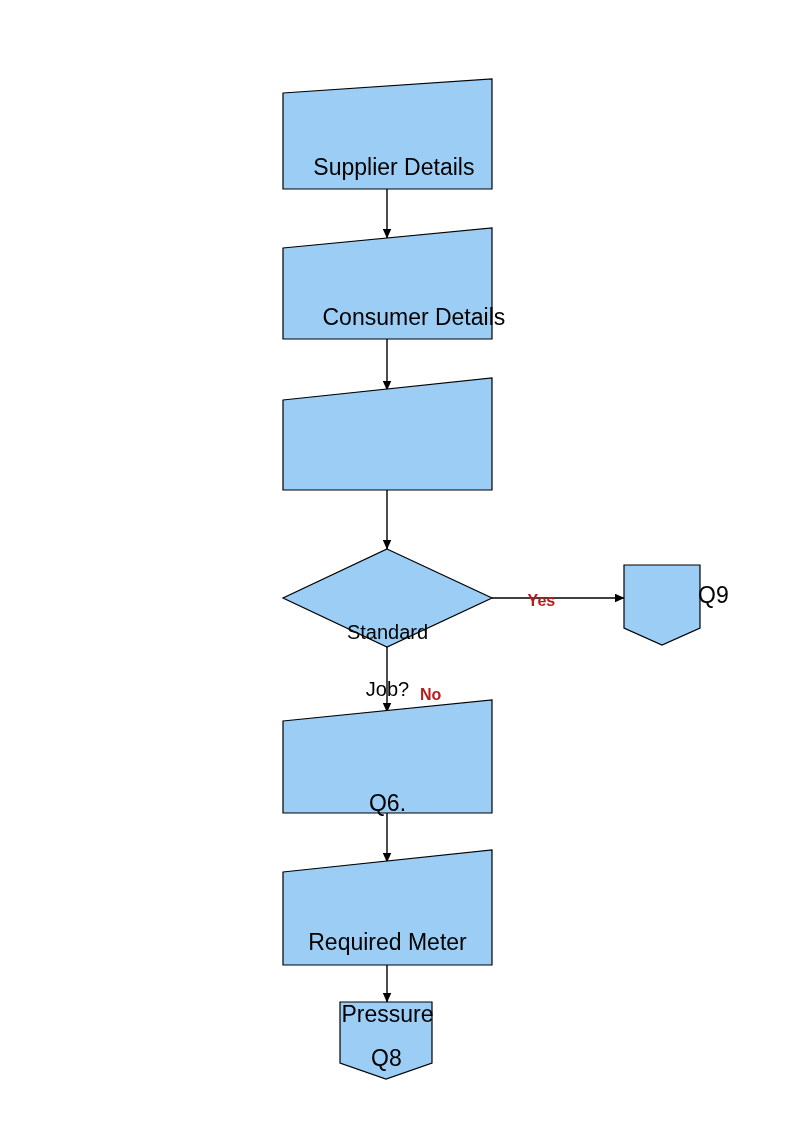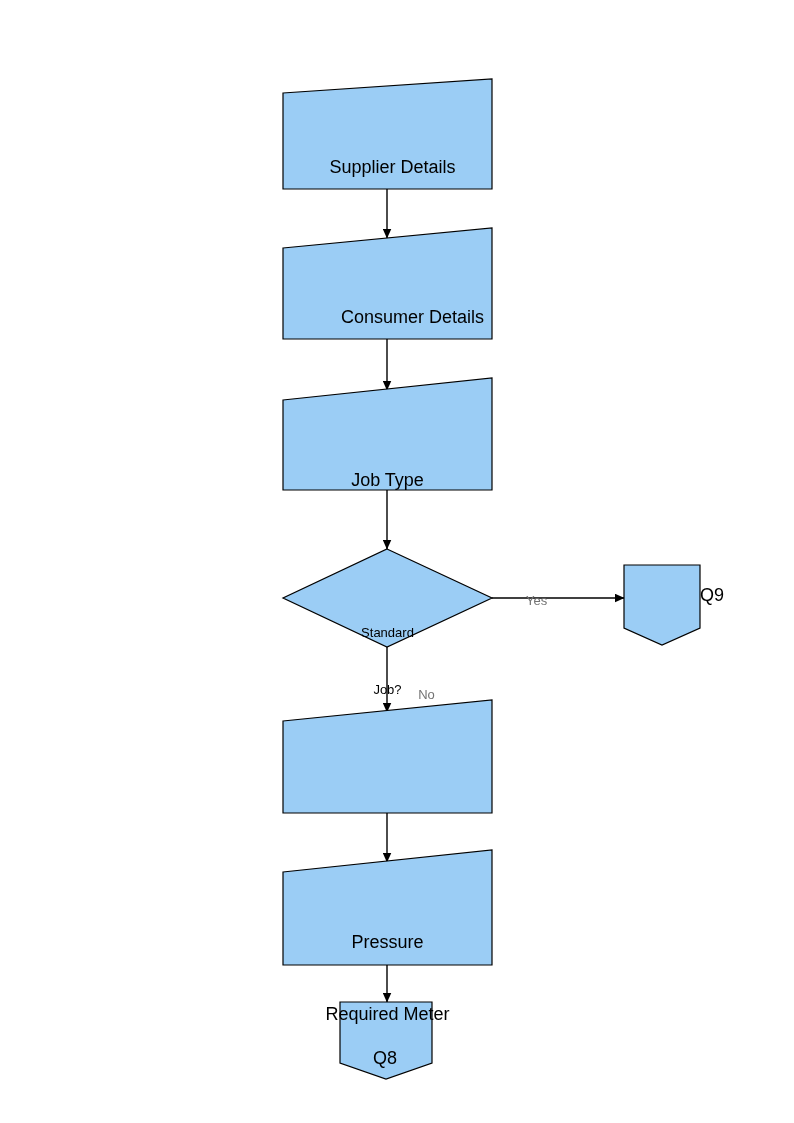--- a/index.html
+++ b/index.html
@@ -19,35 +19,36 @@
     left: 0;
     top: 0;
     width: 794px;
     height: 1123px;
   }
   .node-label {
     position: absolute;
     text-align: center;
     color: #000000;
     font-family: "Liberation Sans", sans-serif;
-    font-size: 18px;
+    font-size: 23px;
     line-height: 24px;
     white-space: pre;
     pointer-events: none;
   }
   .edge-label {
     position: absolute;
-    color: #737373;
+    color: #b91c1c;
     font-family: "Liberation Sans", sans-serif;
-    font-size: 13px;
+    font-size: 16px;
     line-height: 22px;
     white-space: pre;
+    font-weight: bold;
   }
   .small-label {
-    font-size: 13px;
+    font-size: 20px;
     line-height: 19px;
   }
 </style>
 </head>
 <body>
 
 <svg id="flowchart-canvas" viewBox="0 0 794 1123" xmlns="http://www.w3.org/2000/svg">
 
   <defs>
     <marker id="arrowhead" markerWidth="10" markerHeight="9" refX="9.5" refY="4.5" orient="auto" markerUnits="userSpaceOnUse">
@@ -89,38 +90,38 @@
 
 <div class="node-label" style="left:283px; top:131px; width:209px;">
   <span>Supplier Details</span>
 </div>
 
 <div class="node-label" style="left:283px; top:281px; width:249px;">
   <span>Consumer Details</span>
 </div>
 
 <div class="node-label" style="left:283px; top:420px; width:209px;">
-  <div>Job Type</div>
 </div>
 
 <div class="node-label small-label" style="left:300px; top:585px; width:175px;">
   <div>Standard</div>
   <div>Job?</div>
 </div>
 
 <div class="node-label" style="left:624px; top:559px; width:76px;padding-left:45px;">
   <span>Q9</span>
 </div>
 
 <div class="node-label" style="left:283px; top:743px; width:209px;">
+  <div>Q6.</div>
 </div>
 
 <div class="node-label" style="left:283px; top:882px; width:209px;">
+  <div>Required Meter</div>
   <div>Pressure</div>
-  <div>Required Meter</div>
 </div>
 
 <div class="node-label" style="left:340px; top:1022px; width:80px;">
   <span>Q8</span>
 </div>
 
 <div class="edge-label" style="left:519px; top:568px;">
   <span>Yes</span>
 </div>
 

